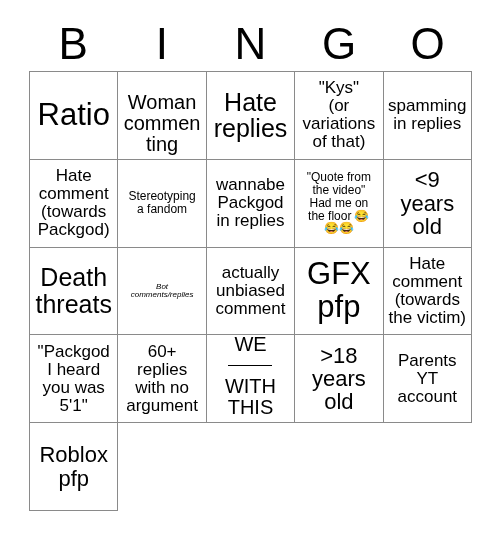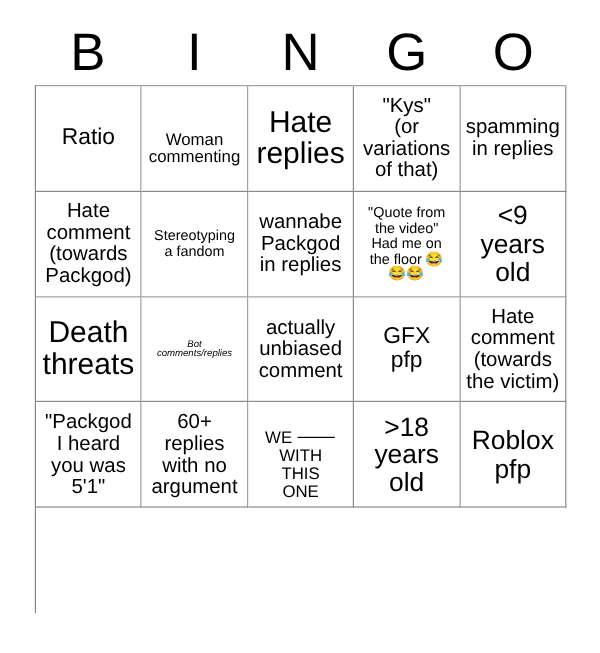--- a/index.html
+++ b/index.html
@@ -65,25 +65,25 @@
     background: #ffffff;
   }
   .cell-text {
     display: block;
     width: 100%;
     line-height: 1.06;
     word-break: break-word;
     white-space: pre-line;
   }
   
-  .fs-xxl { font-size: 19px; }
+  .fs-xxl { font-size: 31px; }
   .fs-xl  { font-size: 25px; }
   .fs-lg  { font-size: 22px; }
   .fs-md  { font-size: 17px; }
-  .fs-sm  { font-size: 14px; margin-top: 16px; }
+  .fs-sm  { font-size: 20px; margin-top: 16px; }
   .fs-xs  { font-size: 12px; }
   .fs-xxs { font-size: 8px; font-style: italic; }
   .blank-line {
     display: inline-block;
     width: 2.2em;
     border-bottom: 1.5px solid #000;
     vertical-align: 0.28em;
     margin: 0 1px;
   }
 </style>
@@ -189,18 +189,23 @@
 WITH
 THIS
 ONE</span>
       </div>
       <div class="bingo-cell">
         <span class="cell-text fs-lg">&gt;18
 years
 old</span>
       </div>
       <div class="bingo-cell">
+        <span class="cell-text fs-md">Parents
+YT
+account</span>
+      </div>
+      <div class="bingo-cell">
         <span class="cell-text fs-lg">Roblox
 pfp</span>
       </div>
     </div>
 
 </div>
 
 </body></html>

